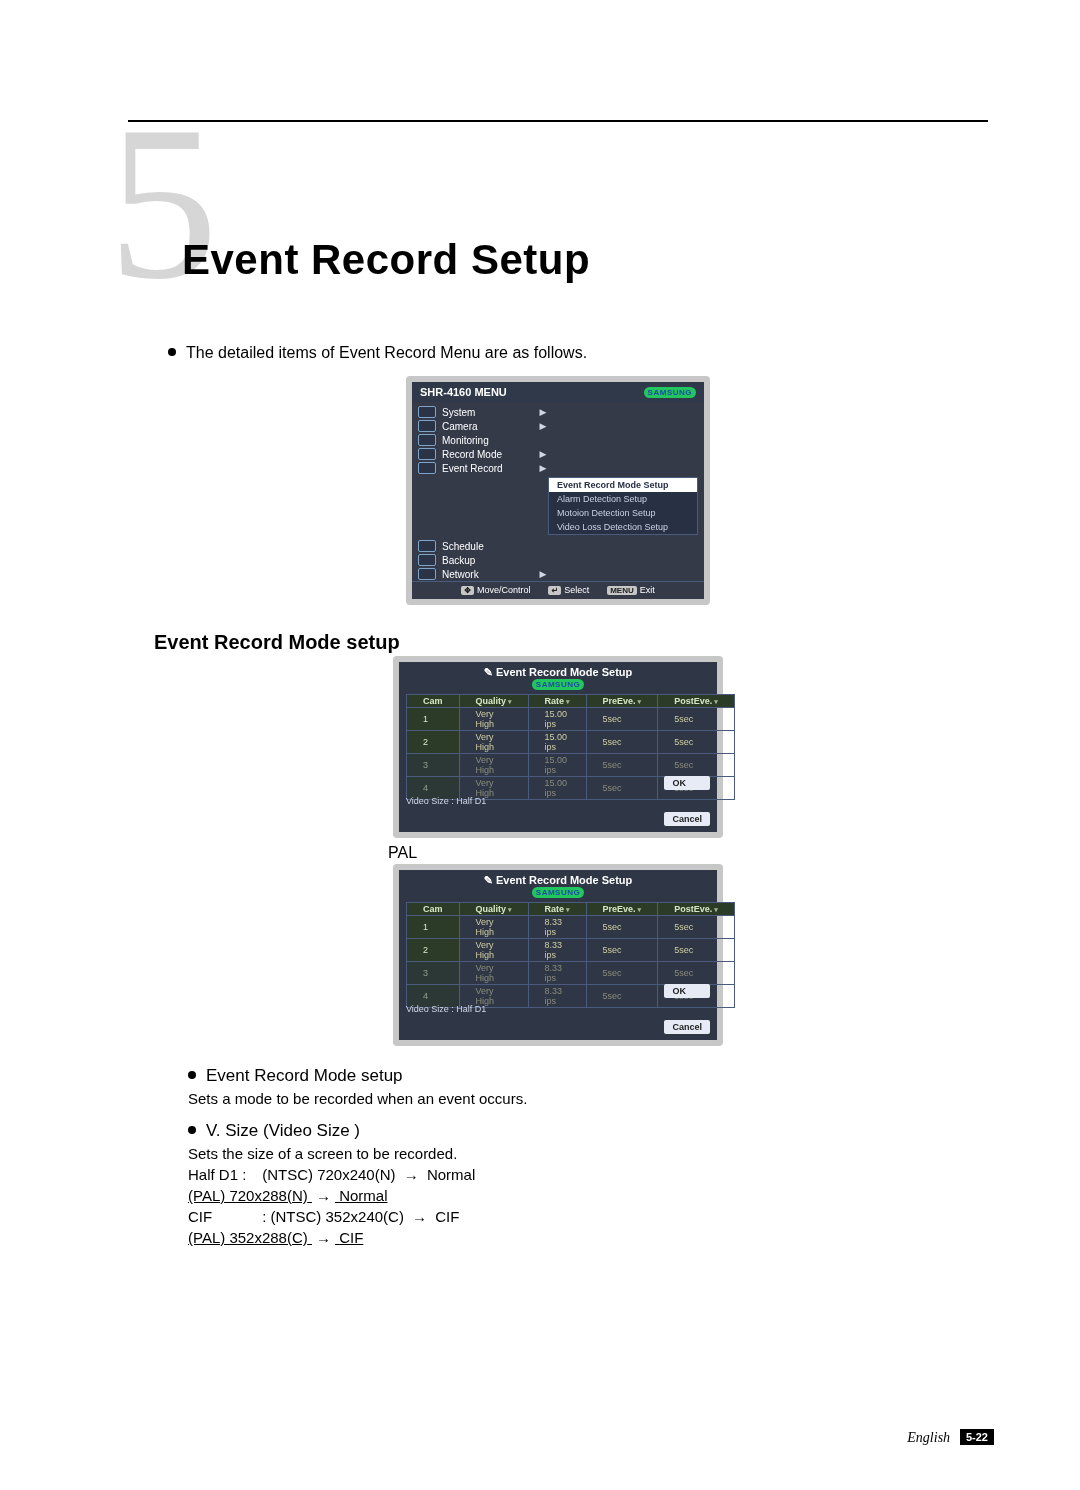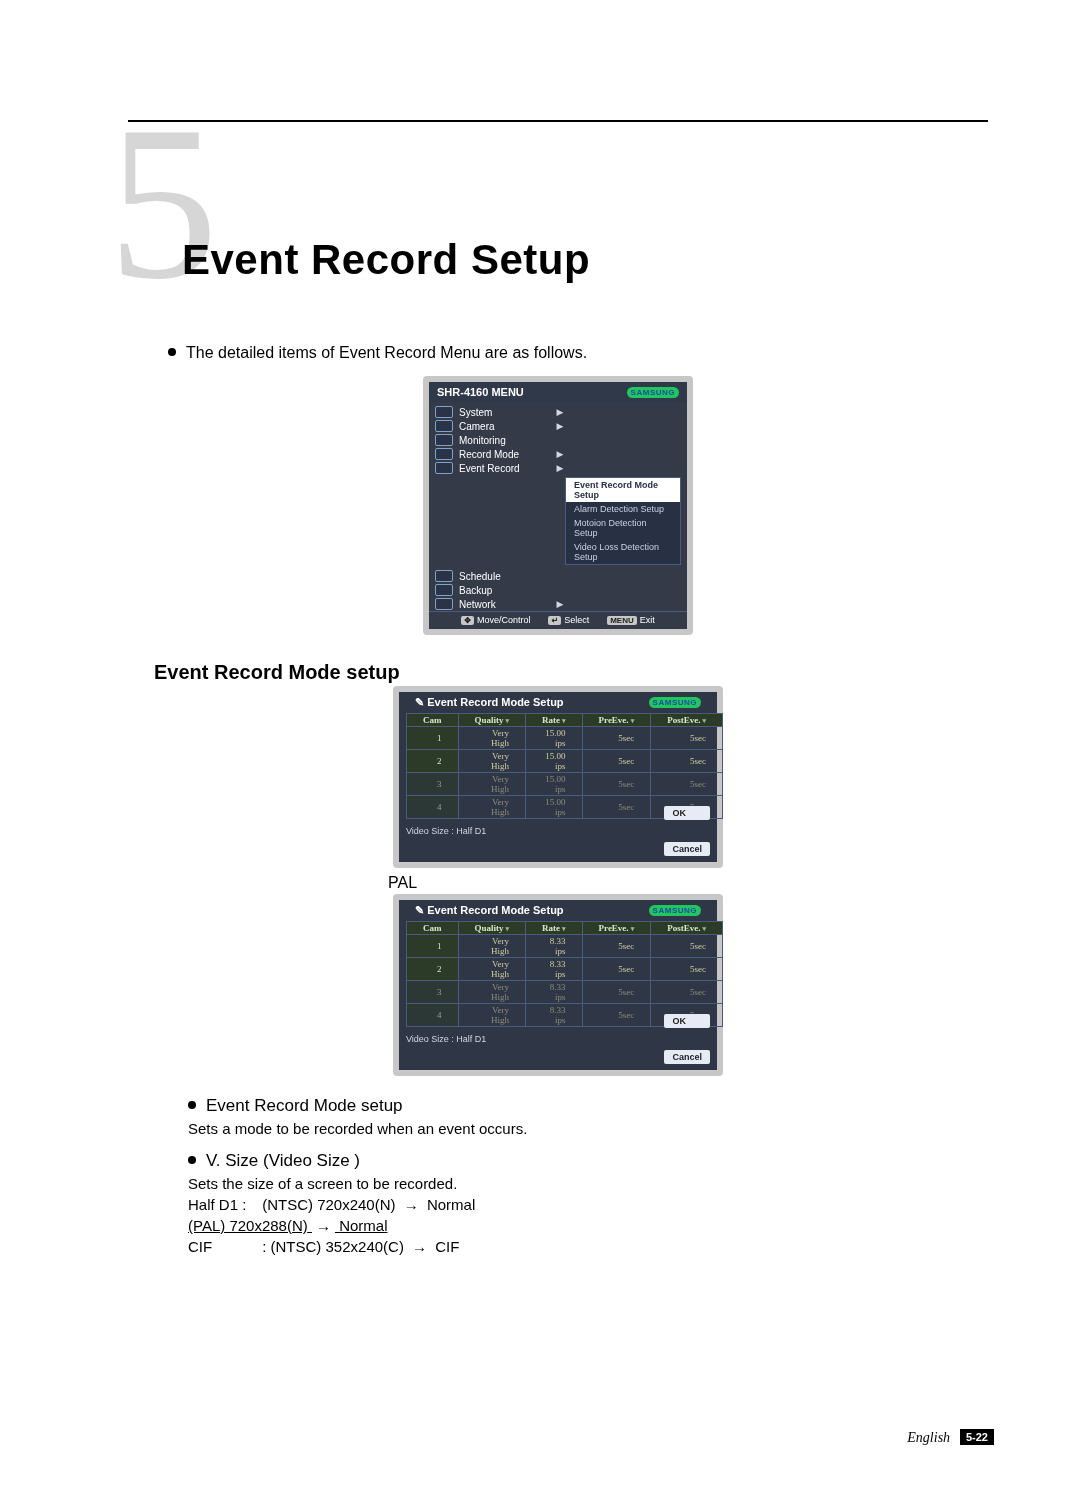--- a/index.html
+++ b/index.html
@@ -49,21 +49,21 @@
     font-size: 16px;
   }
   .dot {
     display: inline-block;
     width: 8px; height: 8px; border-radius: 50%;
     background: #000; margin-right: 10px; vertical-align: 2px;
   }
 
   
   .dvr {
-    width: 270px;
+    width: 304px;
     margin: 0 auto 26px auto;
     border: 6px solid #c7c7c7;
     border-radius: 4px;
     background: #343a48;
     color: #fff;
     font-size: 10px;
   }
   .dvr-header {
     display: flex; justify-content: space-between; align-items: center;
     padding: 4px 8px;
@@ -134,33 +134,33 @@
     border-radius: 4px;
     background: #2f3645;
     color: #e6ebf6;
     font-size: 9px;
     position: relative;
     height: 182px;
   }
   .tbl-head {
     display: flex; justify-content: space-between; align-items: center;
     padding: 4px 16px;
+    flex-direction: column;
   }
   .tbl-title { font-weight: 700; font-size: 11px; color: #fff; }
   .tbl {
     width: calc(100% - 14px);
     margin: 0 7px;
     border-collapse: collapse;
   }
   .tbl th, .tbl td {
     border: 1px solid #4a5b7d;
     padding: 1px 16px;
-    text-align: right;
+    text-align: left;
     font-size: 9px;
-    font-family: Liberation Serif, serif;
   }
   .tbl thead th {
     background: #2b3b28; color: #d6e8c3;
     font-weight: 700;
   }
   .tbl th .tri {
     font-size: 7px; color: #9db68a; margin-left: 2px;
   }
   .tbl tbody td { color: #cfcda1; }
   .tbl tbody td:first-child { color: #d6e8c3; background: #2b3b28; }
@@ -410,20 +410,25 @@
         <span class="arrow-sm">→</span>
         <span>Normal</span>
       </div>
       <div class="sub">
         <span class="indent-lab"><span>CIF</span></span>
         <span>:</span>
         <span>(NTSC) 352x240(C)</span>
         <span class="arrow-sm">→</span>
         <span>CIF</span>
       </div>
+      <div class="sub indent">
+        <span>(PAL) 352x288(C)</span>
+        <span class="arrow-sm">→</span>
+        <span>CIF</span>
+      </div>
     </div>
   </div>
 </div>
 
 <div class="page-footer">
   <span class="pf-lang">English</span>
   <span class="pf-badge">5-22</span>
 </div>
 
 </body></html>

